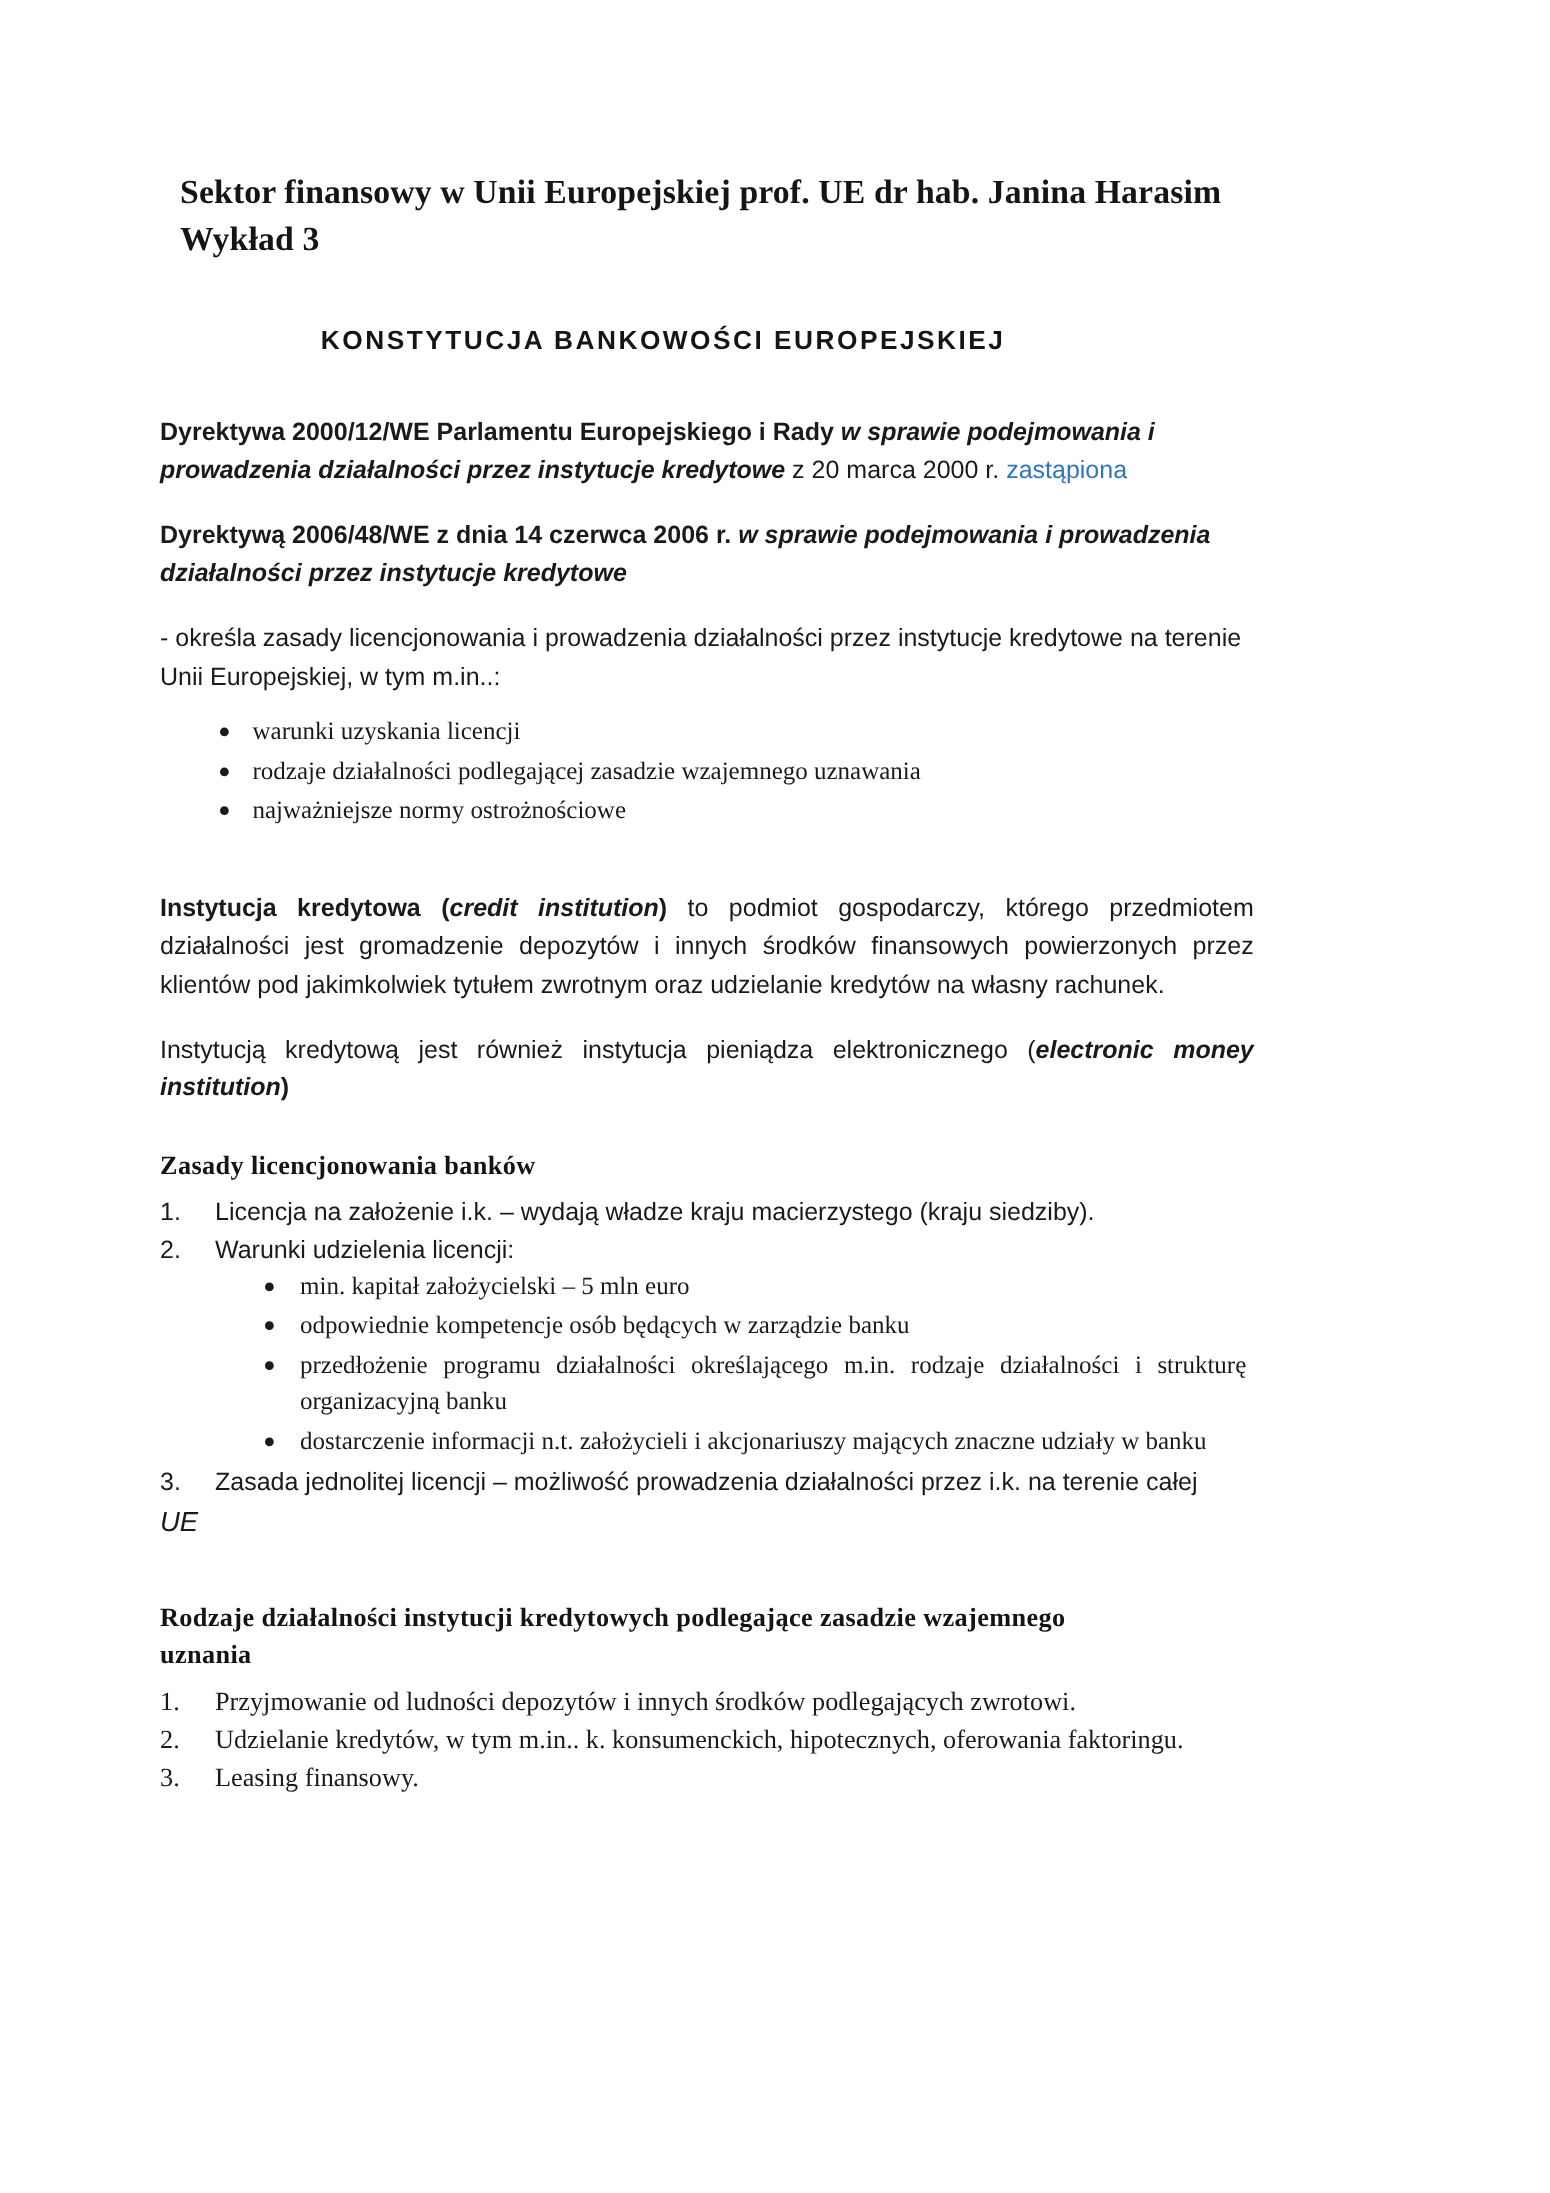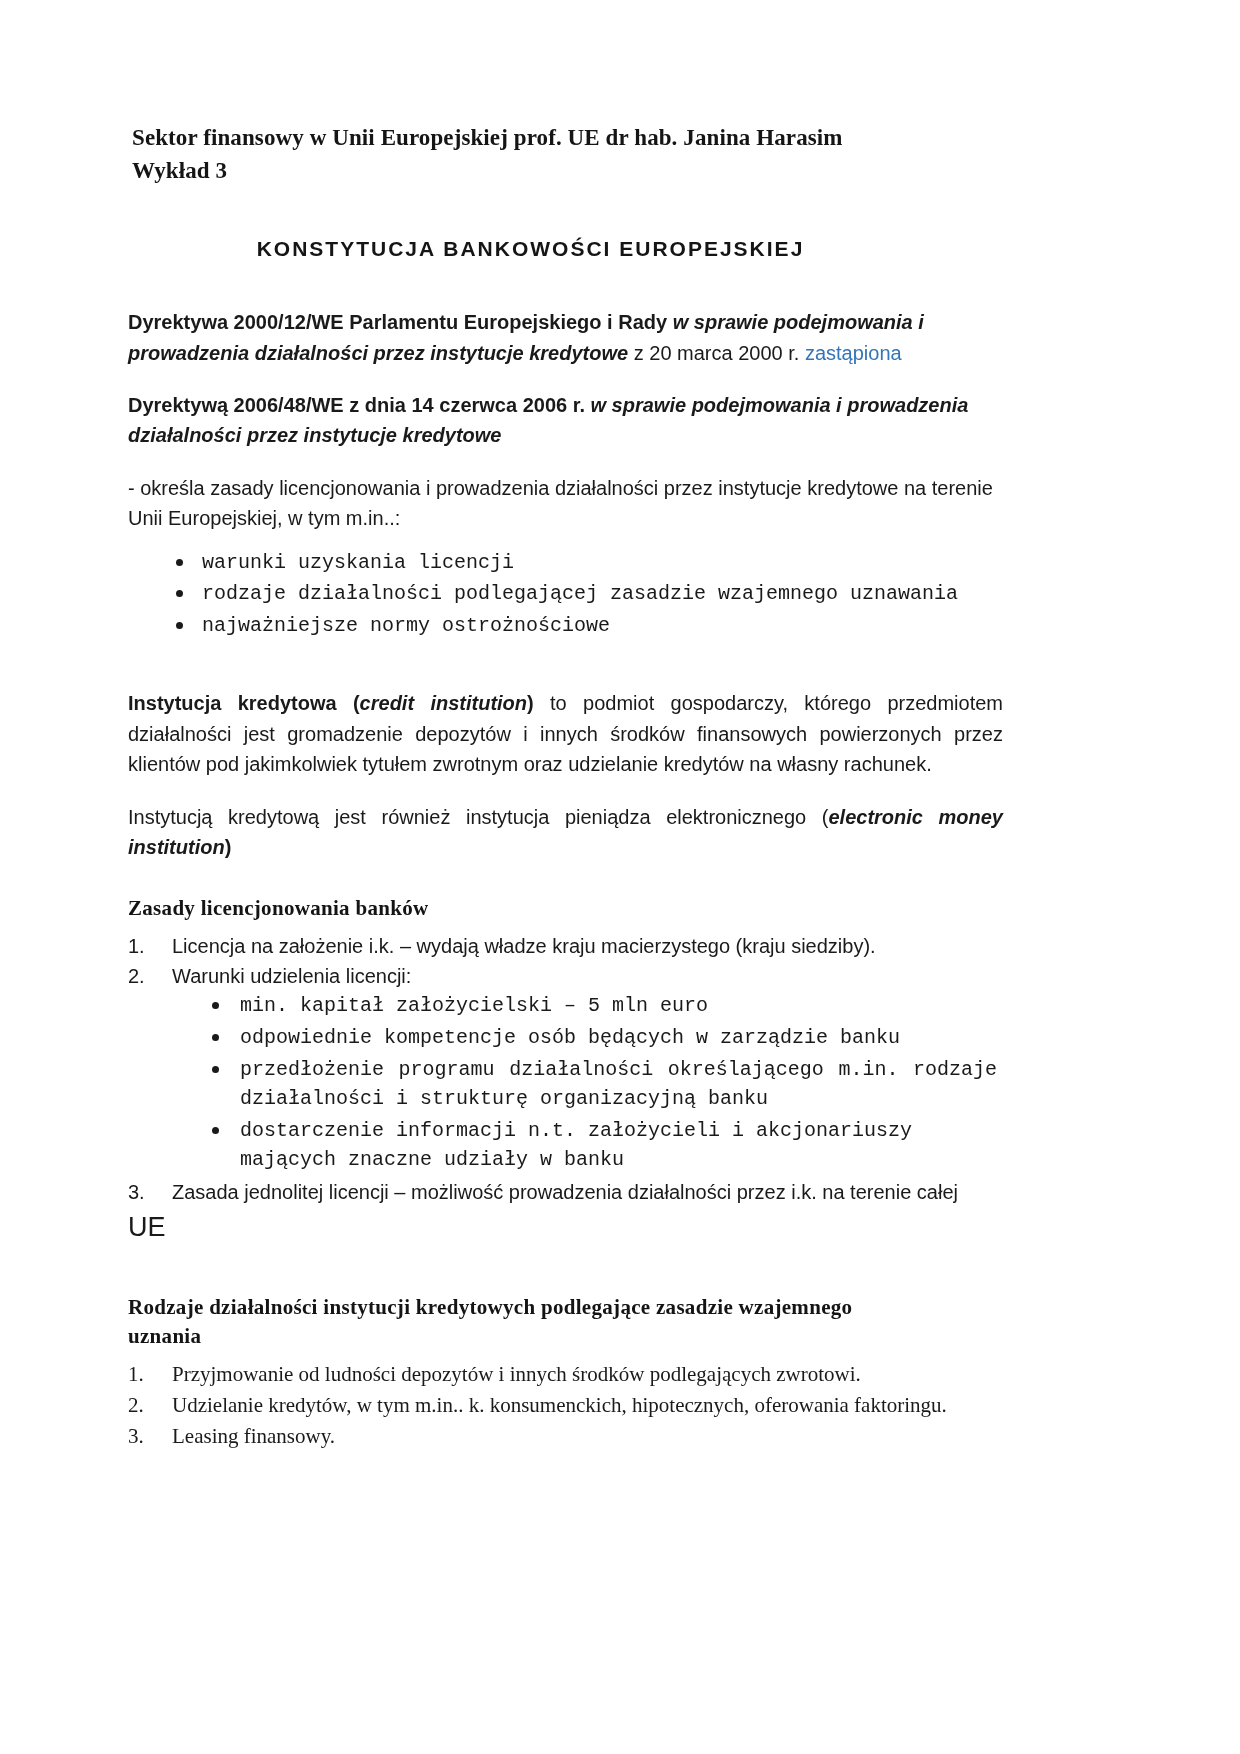--- a/index.html
+++ b/index.html
@@ -20,25 +20,25 @@
     position: absolute;
     left: 128px;
     top: 118px;
     width: 875px;
   }
 
   
   .doc-title {
     font-family: "Liberation Serif", "DejaVu Serif", serif;
     font-weight: bold;
-    font-size: 23px;
+    font-size: 27px;
     line-height: 1.42;
     color: #151515;
     letter-spacing: 0.1px;
-    margin: 4px;
+    margin: 16px;
   }
   .section-title {
     font-family: Liberation Sans, sans-serif;
     font-weight: bold;
     font-size: 21px;
     letter-spacing: 2.0px;
     color: #151515;
     text-align: center;
     margin: 50px 0 0 0;
     padding-right: 70px;
@@ -73,21 +73,21 @@
   .gap-xs { height: 8px; }
 
   
   ul.bullets {
     list-style: none;
     margin: 0;
     padding: 0;
   }
   ul.bullets > li {
     position: relative;
-    font-family: Liberation Mono, monospace;
+    font-family: Liberation Serif, serif;
     font-size: 20px;
     line-height: 1.48;
     color: #1a1a1a;
     padding-left: 32px;
     margin: 0 0 2px 0;
   }
   ul.bullets > li .dot {
     position: absolute;
     left: 6px;
     top: 11px;
@@ -125,23 +125,24 @@
   }
   ol.nums.serif > li {
     font-family: "Liberation Serif", "DejaVu Serif", serif;
     font-size: 21px;
     line-height: 1.46;
   }
   ol.nums.serif > li.just { text-align: justify; padding-right: 4px; }
 
   .hang-line {
     font-family: "Liberation Sans", "DejaVu Sans", sans-serif;
-    font-size: 27px;
+    font-size: 22px;
     line-height: 1.5;
     color: #1a1a1a;
+    font-style: italic;
   }
 </style>
 </head>
 <body>
 
 <div class="page">
   <div class="content">
 
     <div class="doc-title">
       <div>Sektor finansowy w Unii Europejskiej prof. UE dr hab. Janina Harasim</div>

